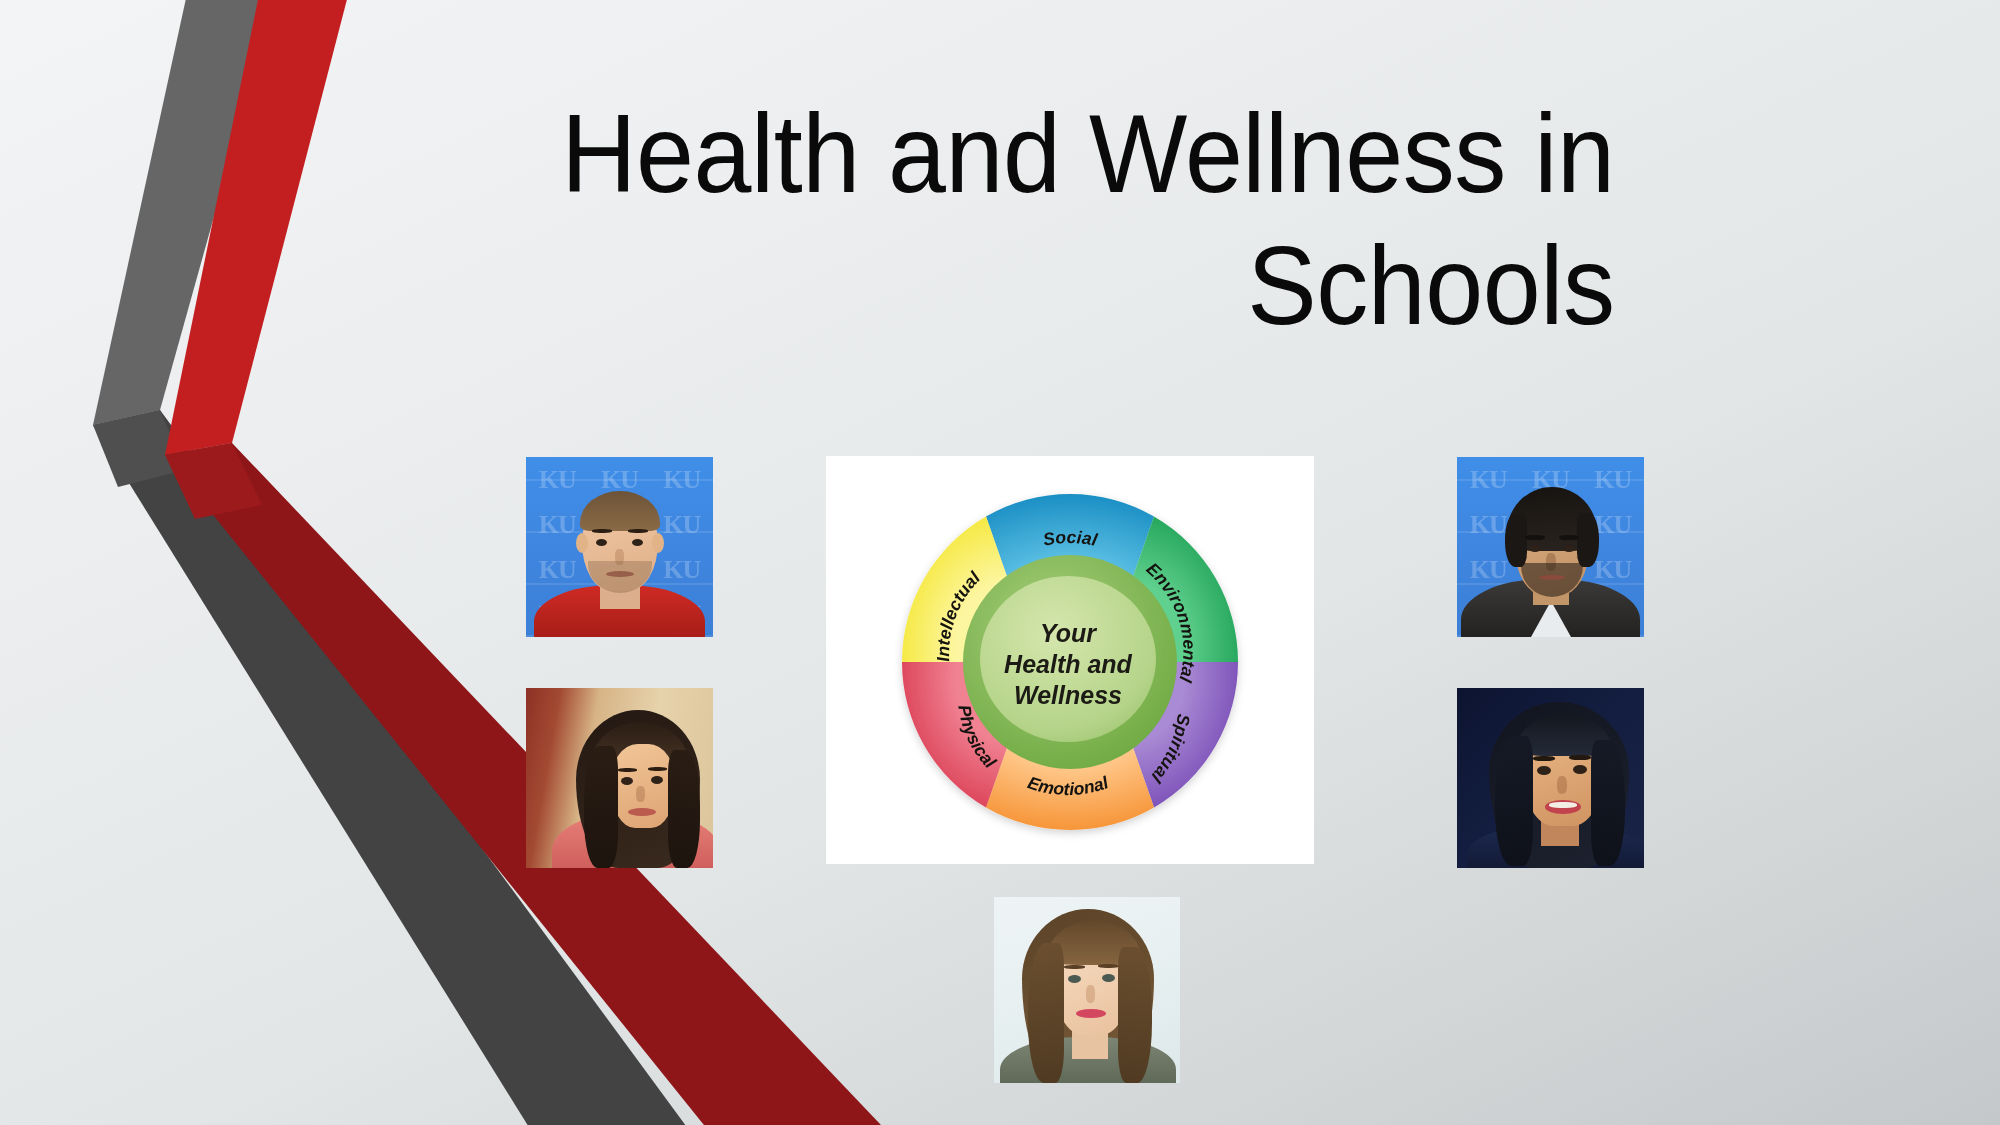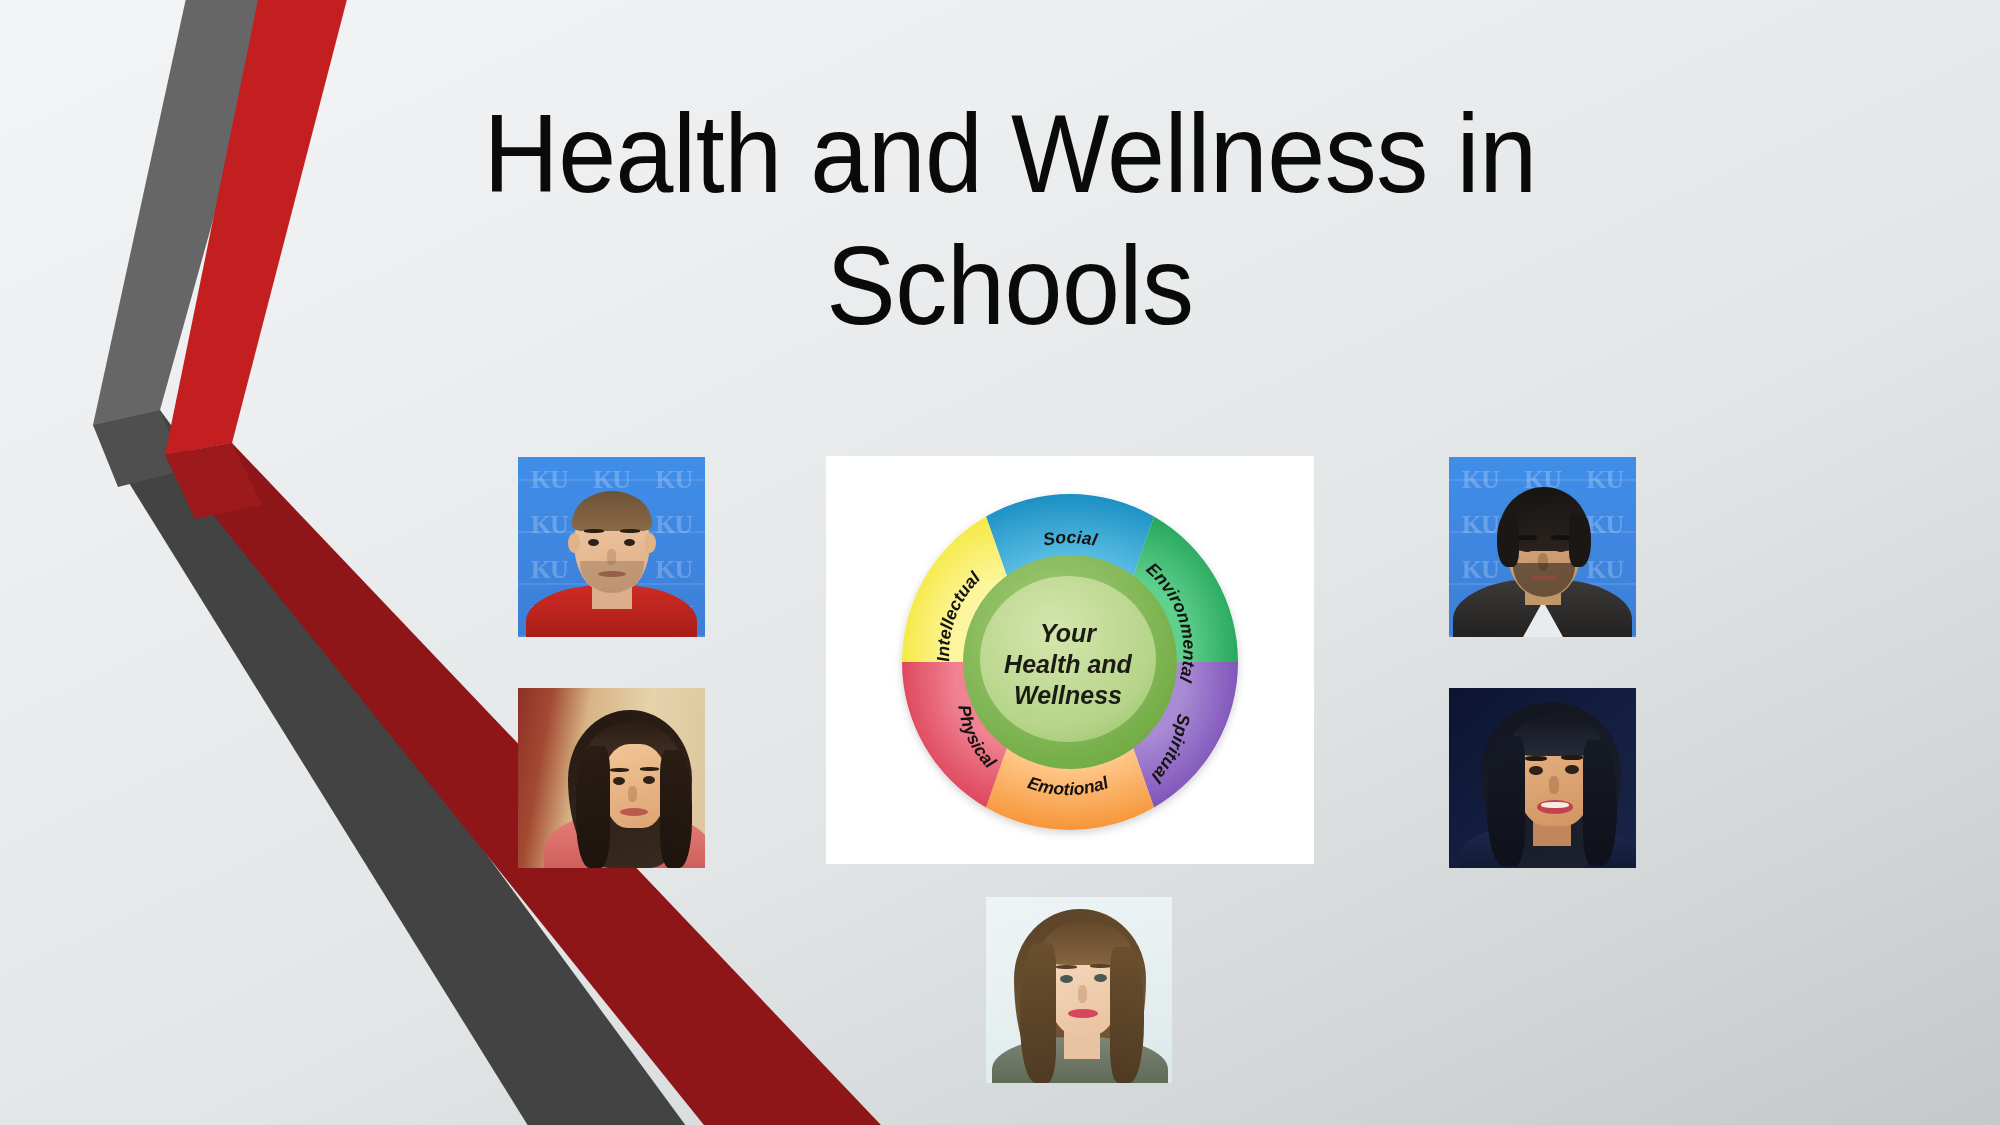--- a/index.html
+++ b/index.html
@@ -30,21 +30,21 @@
     width: 2000px;
     height: 1125px;
   }
 
   
   #title-block {
     position: absolute;
     left: 360px;
     top: 88px;
     width: 1300px;
-    text-align: center;
+    text-align: right;
     z-index: 5;
   }
   #title-block .title-line {
     display: block;
     font-family: "Liberation Sans", sans-serif;
     font-weight: 400;
     font-size: 112px;
     line-height: 1.18;
     letter-spacing: -0.5px;
     color: #0a0a0a;
@@ -81,20 +81,21 @@
     font-style: italic;
     font-size: 25px;
     fill: #1b1a15;
   }
 
   
   .photo {
     position: absolute;
     overflow: hidden;
     z-index: 6;
+    margin-left: 8px;
   }
   .photo .ph-canvas {
     position: absolute;
     inset: 0;
   }
 
   
   .bg-ku {
     background:
       repeating-linear-gradient(0deg, rgba(255,255,255,0.10) 0 2px, rgba(255,255,255,0) 2px 52px),

